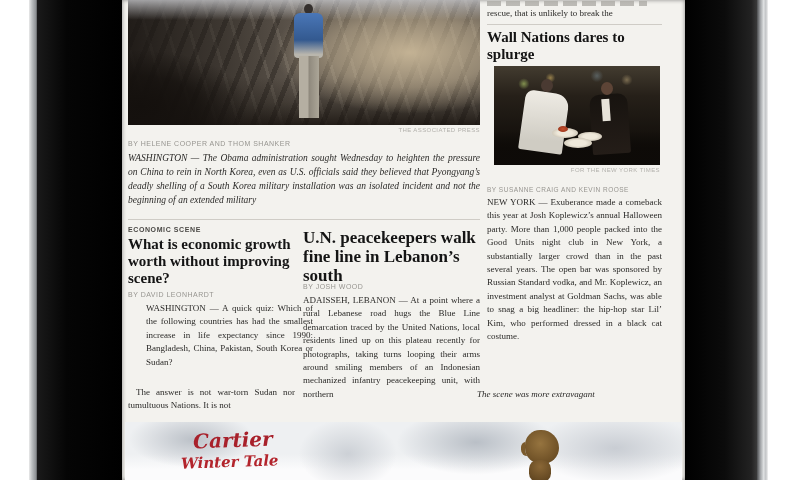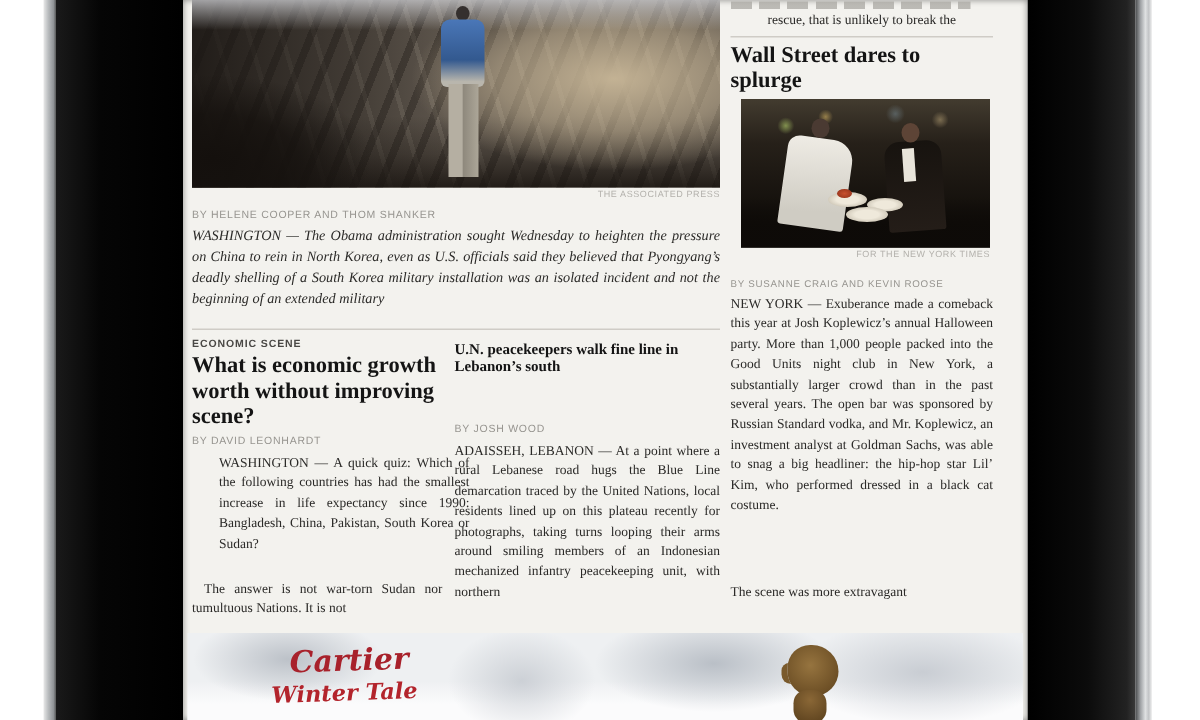--- a/index.html
+++ b/index.html
@@ -118,46 +118,46 @@
 
     <div>
       <div class="abs kicker" style="left:6px;top:226px;width:167px;">ECONOMIC SCENE</div>
       <div class="abs serif headline" style="left:6px;top:236px;width:167px;font-size:15px;">What is economic growth worth without improving scene?</div>
       <div class="abs byline" style="left:6px;top:291px;width:167px;">BY DAVID LEONHARDT</div>
       <div class="abs bodysmall" style="left:24px;top:302px;width:167px;height:84px;overflow:hidden;">WASHINGTON — A quick quiz: Which of the following countries has had the smallest increase in life expectancy since 1990: Bangladesh, China, Pakistan, South Korea or Sudan?</div>
       <div class="abs bodysmall" style="left:6px;top:386px;width:167px;height:28px;overflow:hidden;text-indent:8px;">The answer is not war-torn Sudan nor tumultuous Nations. It is not</div>
     </div>
 
     <div>
-      <div class="abs serif headline" style="left:181px;top:228px;width:177px;font-size:10px;">U.N. peacekeepers walk fine line in Lebanon’s south</div>
+      <div class="abs serif headline" style="left:181px;top:228px;width:177px;font-size:17px;">U.N. peacekeepers walk fine line in Lebanon’s south</div>
       <div class="abs byline" style="left:181px;top:283px;width:177px;">BY JOSH WOOD</div>
       <div class="abs bodysmall" style="left:181px;top:294px;width:177px;height:124px;overflow:hidden;">ADAISSEH, LEBANON — At a point where a rural Lebanese road hugs the Blue Line demarcation traced by the United Nations, local residents lined up on this plateau recently for photographs, taking turns looping their arms around smiling members of an Indonesian mechanized infantry peacekeeping unit, with northern</div>
     </div>
 
     <div>
       <div id="ws-cutline"></div>
-      <div class="abs bodysmall" style="left:365px;top:7px;width:175px;text-align:center;">rescue, that is unlikely to break the</div>
+      <div class="abs bodysmall" style="left:365px;top:7px;width:175px;text-align:left;">rescue, that is unlikely to break the</div>
       <div class="hr" style="left:365px;top:24px;width:175px;"></div>
-      <div class="abs serif headline" style="left:365px;top:29px;width:175px;font-size:15px;">Wall Street dares to splurge</div>
+      <div class="abs serif headline" style="left:365px;top:29px;width:175px;font-size:15px;">Wall Nations dares to splurge</div>
 
       <div id="ws-photo">
         <div class="fig" id="chef-body"></div>
         <div class="fig" id="chef-head"></div>
         <div class="fig" id="suit-body"></div>
         <div class="fig" id="suit-shirt"></div>
         <div class="fig" id="suit-head"></div>
         <div class="plate" id="plate1"></div>
         <div class="plate" id="plate2"></div>
         <div class="plate" id="plate3"></div>
         <div id="food1"></div>
       </div>
       <div class="abs credit" style="left:372px;top:167px;width:166px;">FOR THE NEW YORK TIMES</div>
       <div class="abs byline" style="left:365px;top:186px;width:175px;font-size:6.5px;">BY SUSANNE CRAIG AND KEVIN ROOSE</div>
       <div class="abs bodysmall" style="left:365px;top:196px;width:175px;height:190px;overflow:hidden;">NEW YORK — Exuberance made a comeback this year at Josh Koplewicz’s annual Halloween party. More than 1,000 people packed into the Good Units night club in New York, a substantially larger crowd than in the past several years. The open bar was sponsored by Russian Standard vodka, and Mr. Koplewicz, an investment analyst at Goldman Sachs, was able to snag a big headliner: the hip-hop star Lil’ Kim, who performed dressed in a black cat costume.</div>
-      <div class="abs bodysmall" style="left:357px;top:388px;width:175px;height:26px;overflow:hidden;text-indent:8px;">The scene was more extravagant</div>
+      <div class="abs bodysmall" style="left:347px;top:388px;width:175px;height:26px;overflow:hidden;text-indent:8px;font-style:italic;">The scene was more extravagant</div>
     </div>
 
     <div id="ad">
       <div id="ad-brand">Cartier</div>
       <div id="ad-tagline">Winter Tale</div>
       <div id="ad-animal-head"></div>
       <div id="ad-animal-body"></div>
     </div>
 
   </div>

